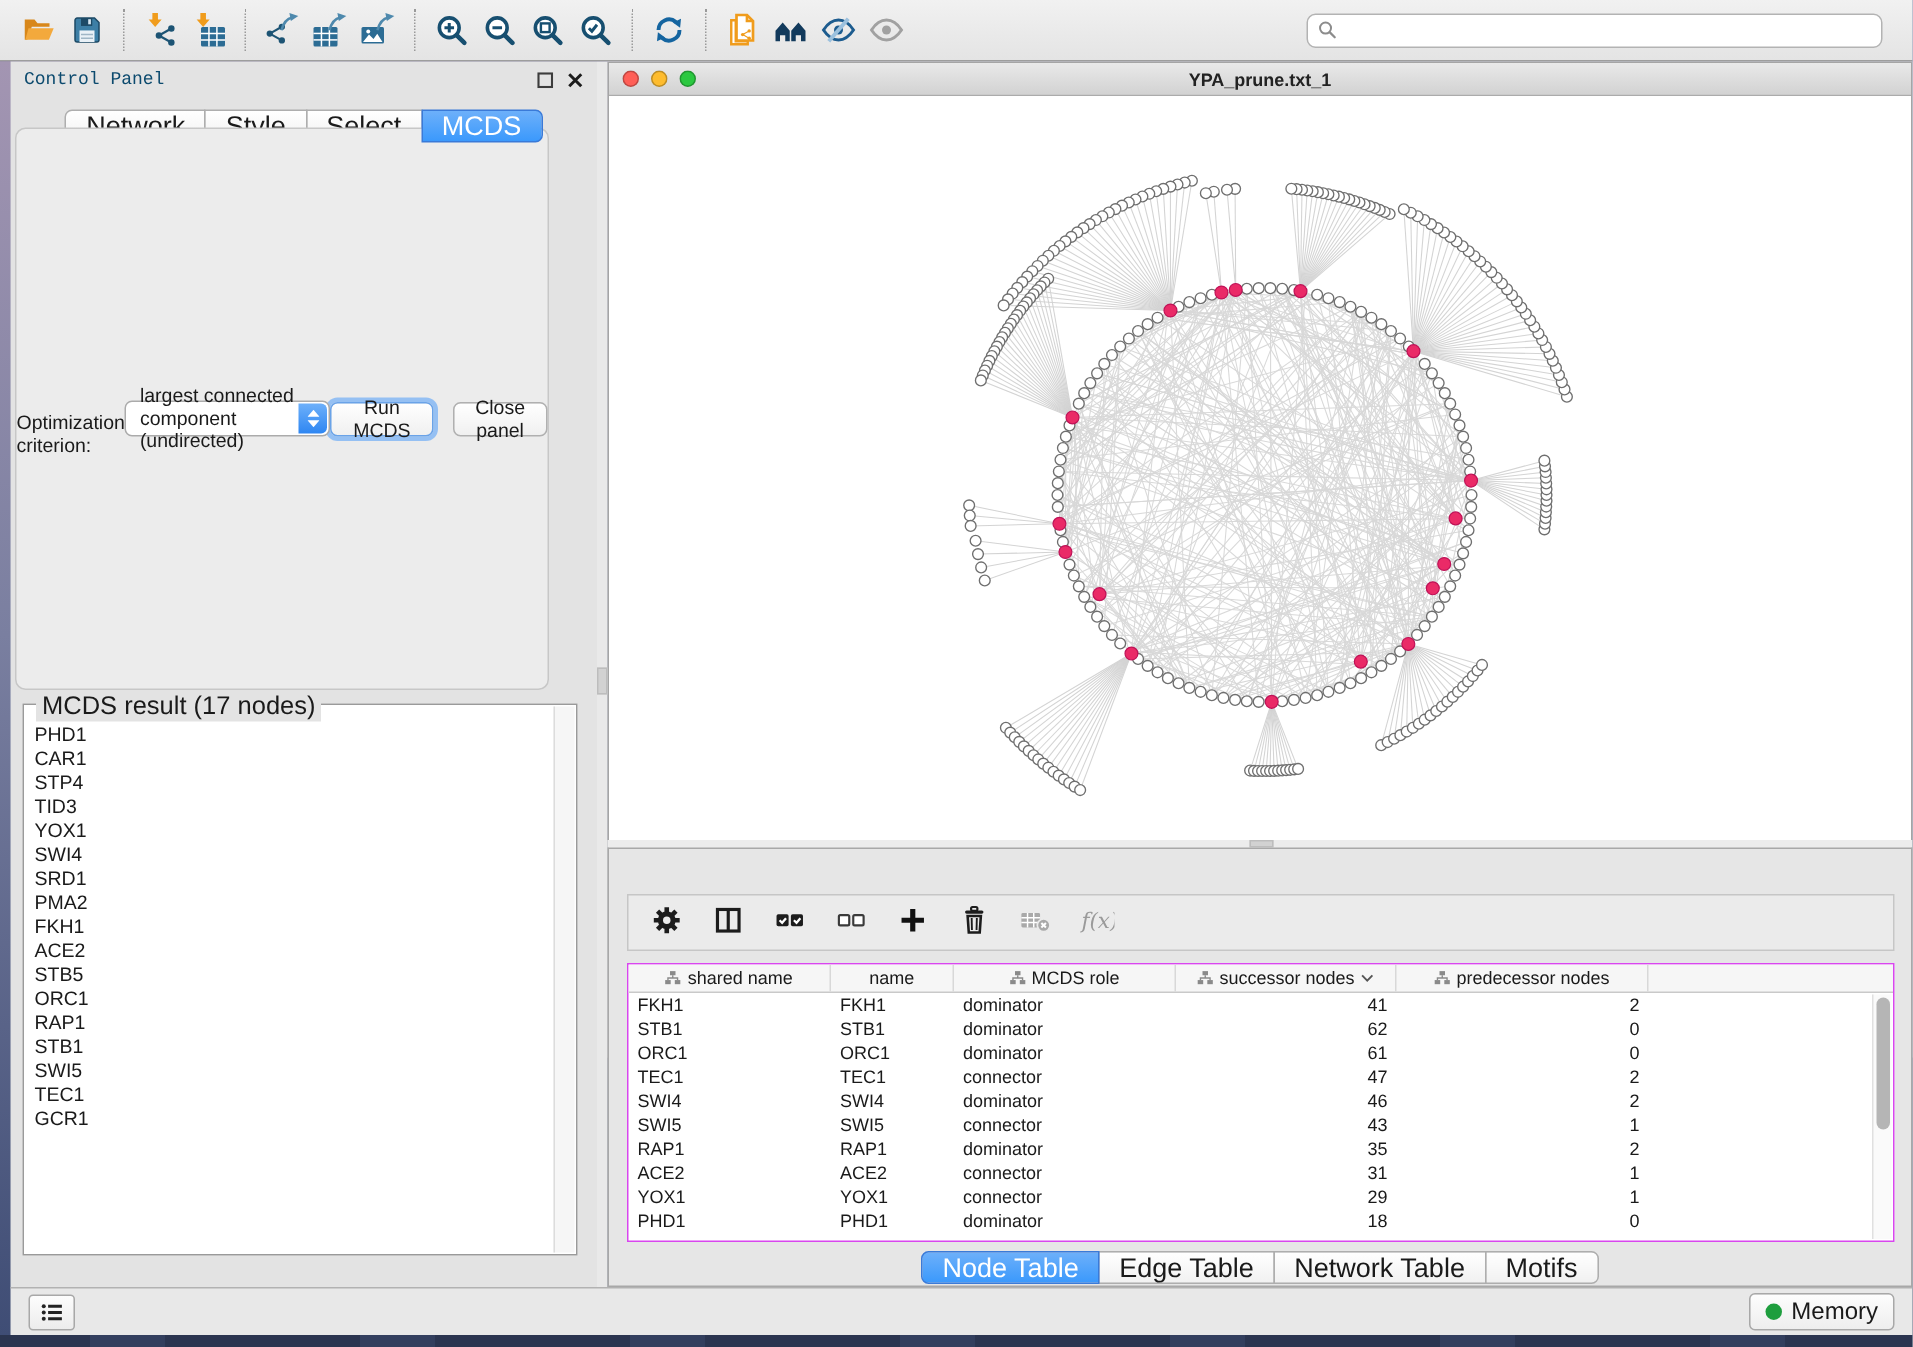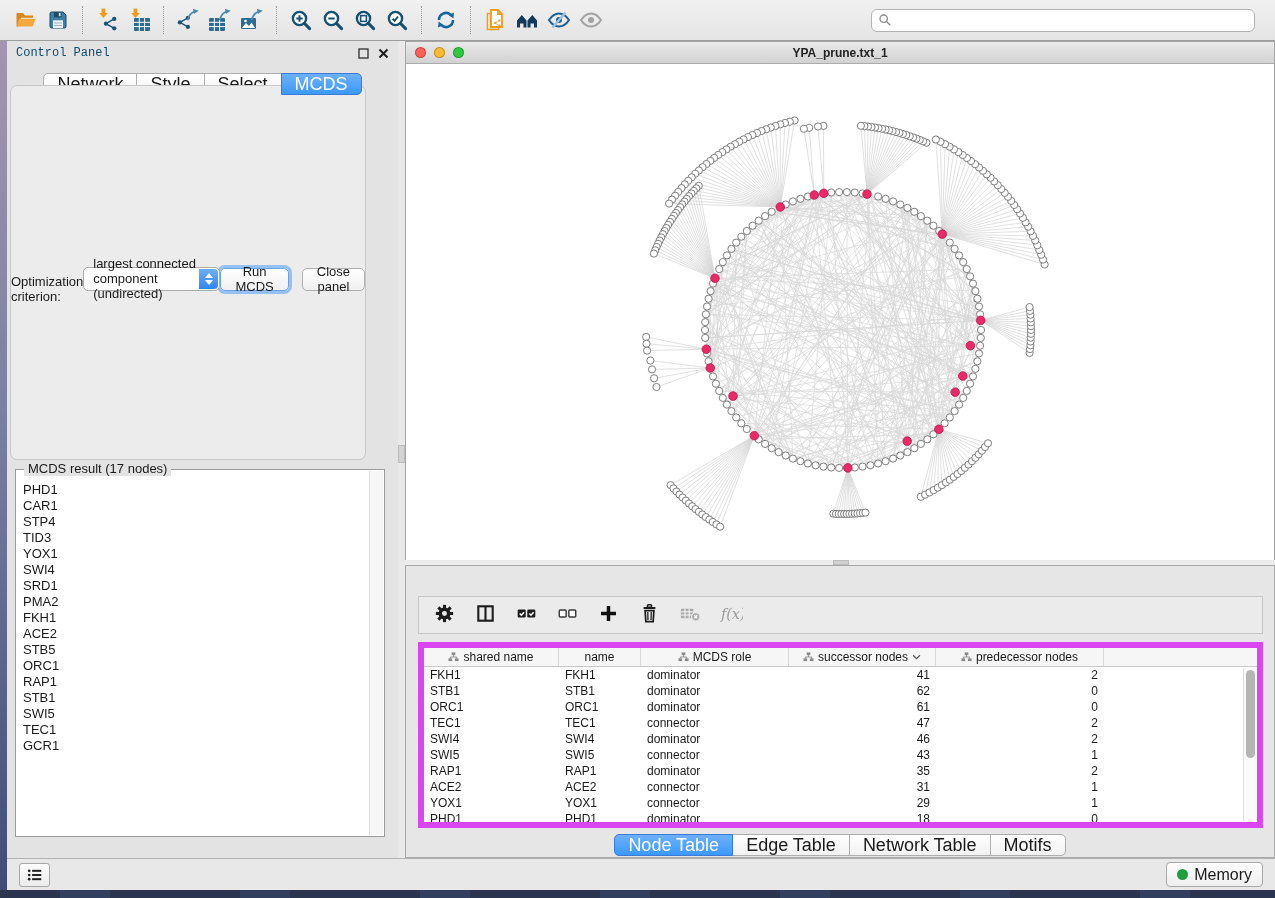--- a/index.html
+++ b/index.html
@@ -66,21 +66,21 @@
   #criterion-stepper svg { width:8px; height:5px; display:block; }
   #cp-buttons { margin-top:13px; display:flex; gap:13px; }
   .mac-btn { height:23px; padding:0 14px; font-size:13px; font-family:"Liberation Sans",sans-serif;
     background:linear-gradient(#ffffff,#f0f0f0); border:1px solid #b0b0b0; border-radius:5px;
     display:flex; align-items:center; color:#1a1a1a; }
   .mac-btn.focused { box-shadow:0 0 0 3px rgba(92,163,248,.6); border-color:#6aa3e8; }
 
   #mcds-group { position:absolute; left:8px; top:428px; width:370px; height:368px;
     border:1px solid #9a9a9a; background:#fff; }
   #mcds-group-title { position:absolute; top:-9px; left:8px; background:#e3e3e3;
-    padding:0 4px; font-size:13px; }
+    padding:0 4px; font-size:17px; }
   #mcds-list { position:absolute; left:1px; top:6px; right:15px; bottom:1px;
     overflow:hidden; padding:6px 0 0 6px; }
   #mcds-list .mcds-item { font-size:13px; height:16px; line-height:16px; }
   #mcds-scroll { position:absolute; top:1px; right:1px; bottom:1px; width:14px;
     background:#f6f6f6; border-left:1px solid #dcdcdc; }
 
   
   #v-splitter { left:398px; top:41px; width:7px; height:817px; background:#e9e9e9; }
   #v-grip { position:absolute; left:0; top:404px; width:7px; height:18px;
     background:#d2d2d2; border:1px solid #bdbdbd; }
@@ -102,21 +102,21 @@
   
   #table-panel { left:405px; top:565px; width:870px; height:293px;
     background:#e6e6e6; border:1px solid #a8a8a8; }
   #tp-toolbar { position:absolute; left:12px; top:30px; width:845px; height:38px;
     background:#ebebeb; border:1px solid #c6c6c6;
     display:flex; align-items:center; gap:15px; padding:0 12px; }
   .tp-btn { width:26px; height:26px; display:flex; align-items:flex-start; justify-content:center; }
   .tp-btn svg { width:23px; height:23px; }
 
   #data-table { position:absolute; left:12px; top:76px; width:845px; height:186px;
-    background:#fff; border:6px solid #d946ef; overflow:hidden; }
+    background:#fff; border:1px solid #d946ef; overflow:hidden; }
   #tbl-header { display:flex; height:19px; background:#f6f6f6; border-bottom:1px solid #c9c9c9; }
   .th { display:flex; align-items:center; justify-content:center; gap:4px;
     font-size:12px; color:#1a1a1a; border-right:1px solid #d8d8d8; overflow:hidden; }
   .th svg.tree { width:11px; height:12px; flex:0 0 auto; }
   .th svg.chev { width:9px; height:6px; flex:0 0 auto; }
   .tr { display:flex; height:16px; align-items:center; }
   .td { font-size:12px; padding:0 6px; overflow:hidden; white-space:nowrap; }
   .td.num { text-align:right; }
   #tbl-scroll { position:absolute; top:20px; right:1px; bottom:1px; width:13px;
     background:#fafafa; border-left:1px solid #e0e0e0; }

